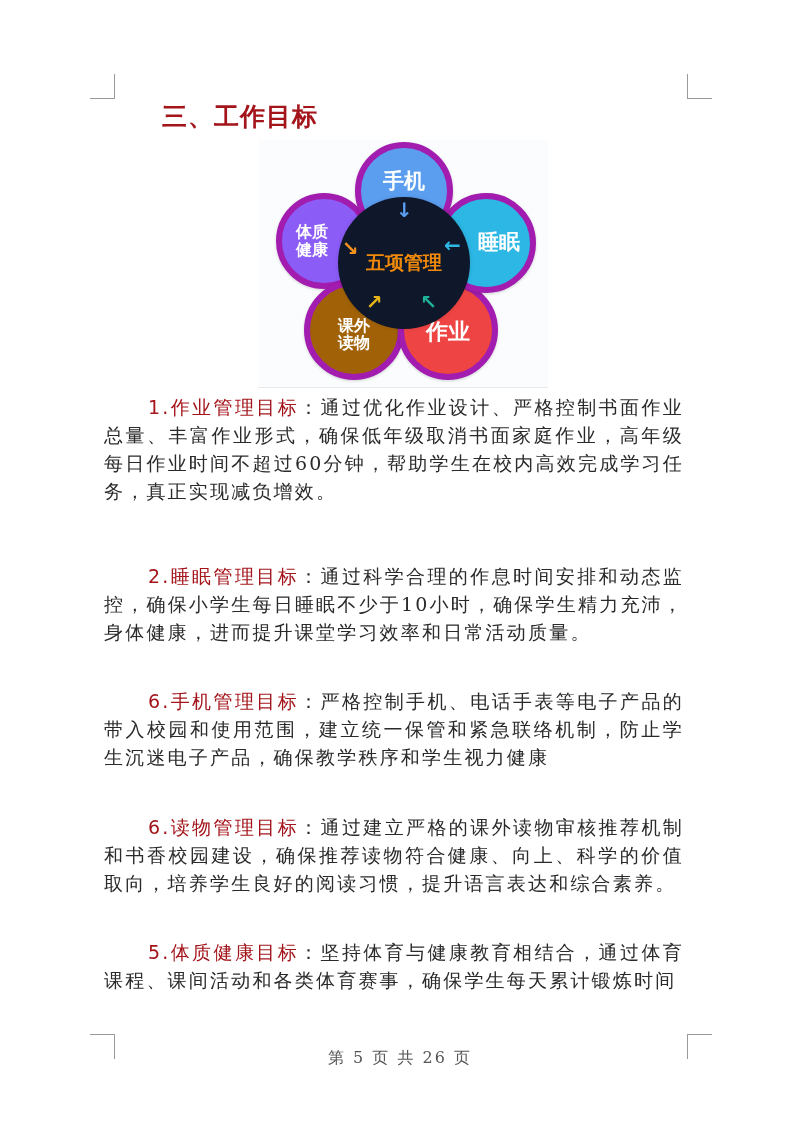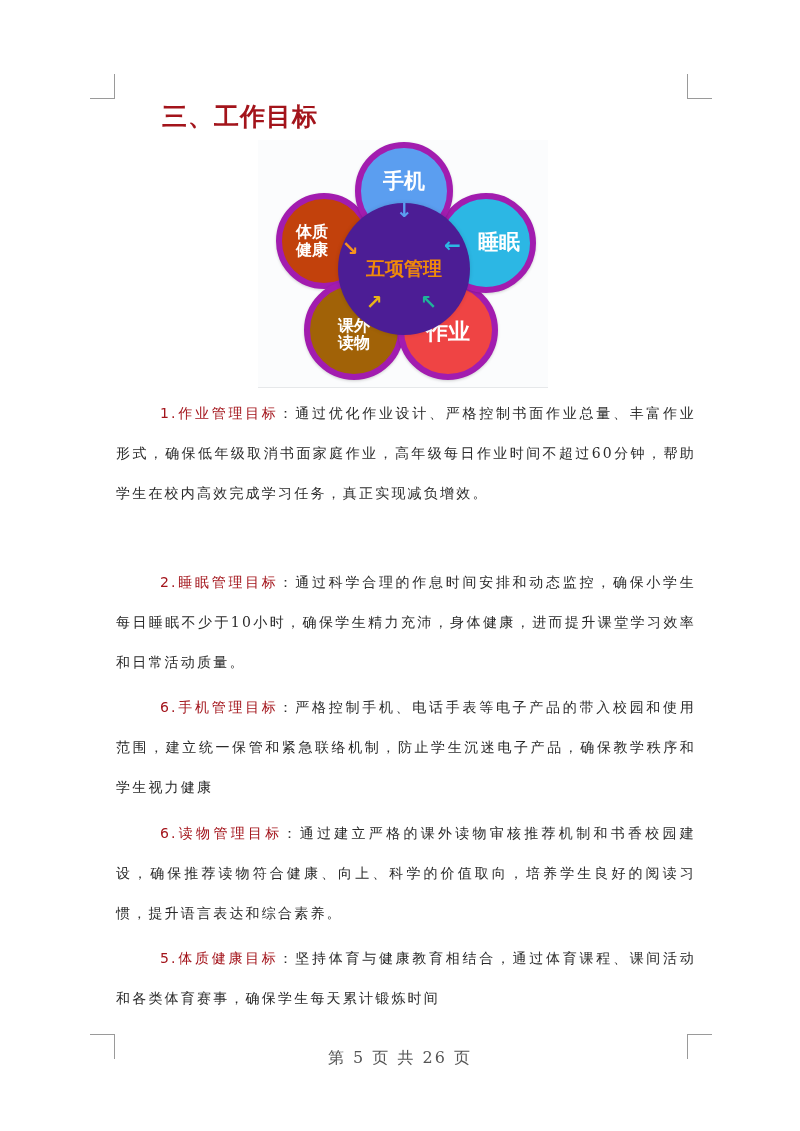--- a/index.html
+++ b/index.html
@@ -6,41 +6,41 @@
   body{width:800px;height:1131px;position:relative;overflow:hidden;font-family:"DejaVu Serif","Liberation Serif",serif;color:#222;}
   .crop{position:absolute;width:24px;height:24px;border-color:#9a9a9a;border-style:solid;border-width:0;}
   .crop.tl{left:90px;top:74px;border-right-width:1px;border-bottom-width:1px;}
   .crop.tr{left:687px;top:74px;border-left-width:1px;border-bottom-width:1px;}
   .crop.bl{left:90px;top:1034px;border-right-width:1px;border-top-width:1px;}
   .crop.br{left:687px;top:1034px;border-left-width:1px;border-top-width:1px;}
   .heading{position:absolute;left:162px;top:100px;font-size:25px;font-weight:bold;color:#a3141b;letter-spacing:1px;font-family:"DejaVu Serif",serif;}
   .diagram{position:absolute;left:258px;top:140px;width:290px;height:248px;background:#fbfcfd;}
   .diagram .baseline{position:absolute;left:0;bottom:0;width:100%;height:1px;background:#e6e8ea;}
   .petal{position:absolute;border-radius:50%;border:6px solid #a21caf;box-shadow:0 1px 3px rgba(0,0,0,0.18);display:flex;align-items:center;justify-content:center;color:#fff;font-weight:bold;font-family:"DejaVu Sans",sans-serif;text-align:center;line-height:1.1;}
-  .center{position:absolute;left:80px;top:63px;width:132px;height:132px;border-radius:50%;background:#4c1d95;box-shadow:0 0 4px rgba(0,0,0,0.12);display:flex;align-items:center;justify-content:center;z-index:5;}
+  .center{position:absolute;left:80px;top:57px;width:132px;height:132px;border-radius:50%;background:#0f172a;box-shadow:0 0 4px rgba(0,0,0,0.12);display:flex;align-items:center;justify-content:center;z-index:5;}
   .center span{color:#f08a0a;font-weight:bold;font-size:19px;font-family:"DejaVu Sans",sans-serif;letter-spacing:0px;}
   .arrow{position:absolute;z-index:6;font-family:"DejaVu Sans",sans-serif;font-weight:bold;font-size:20px;line-height:1;}
-  .para{position:absolute;left:116px;width:580px;font-size:14px;line-height:40px;letter-spacing:2.2px;text-align:justify;color:#2a2a2a;}
+  .para{position:absolute;left:104px;width:580px;font-size:19px;line-height:28px;letter-spacing:2.2px;text-align:justify;color:#2a2a2a;}
   .para .lbl{color:#a3141b;font-family:"DejaVu Sans",sans-serif;}
   .para .indent{display:inline-block;width:44px;}
   .footer{position:absolute;left:0;width:800px;top:1048px;text-align:center;font-size:16px;color:#555;letter-spacing:2px;}
 </style>
 </head>
 <body>
 
 <div class="crop tl"></div>
 <div class="crop tr"></div>
 <div class="crop bl"></div>
 <div class="crop br"></div>
 
 <div class="heading">三、工作目标</div>
 
 <div class="diagram">
 
-  <div class="petal" style="left:18px;top:53px;width:96px;height:96px;background:#c2410c;font-size:16px;justify-content:flex-start;padding-left:14px;box-sizing:border-box;">
+  <div class="petal" style="left:18px;top:53px;width:96px;height:96px;background:#8b5cf6;font-size:16px;justify-content:flex-start;padding-left:14px;box-sizing:border-box;">
     <div style="text-align:left;">
       <div>体质</div>
       <div>健康</div>
     </div>
   </div>
 
   <div class="petal" style="left:46px;top:140px;width:100px;height:100px;background:#a16207;font-size:16px;align-items:flex-end;padding-bottom:22px;box-sizing:border-box;">
     <div>
       <div>课外</div>
       <div>读物</div>

